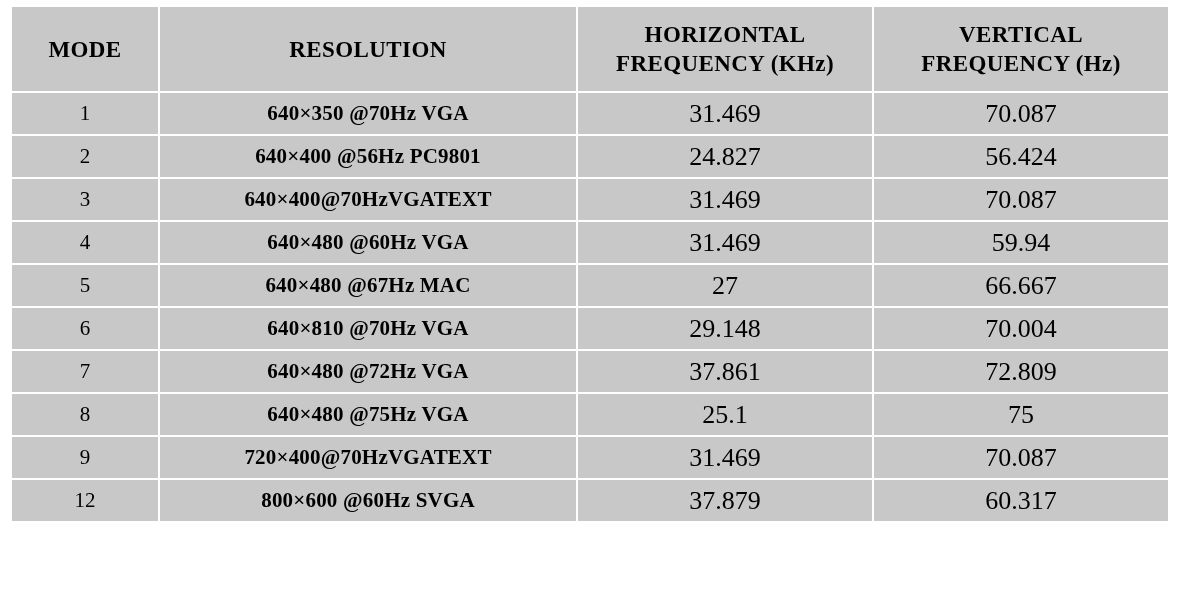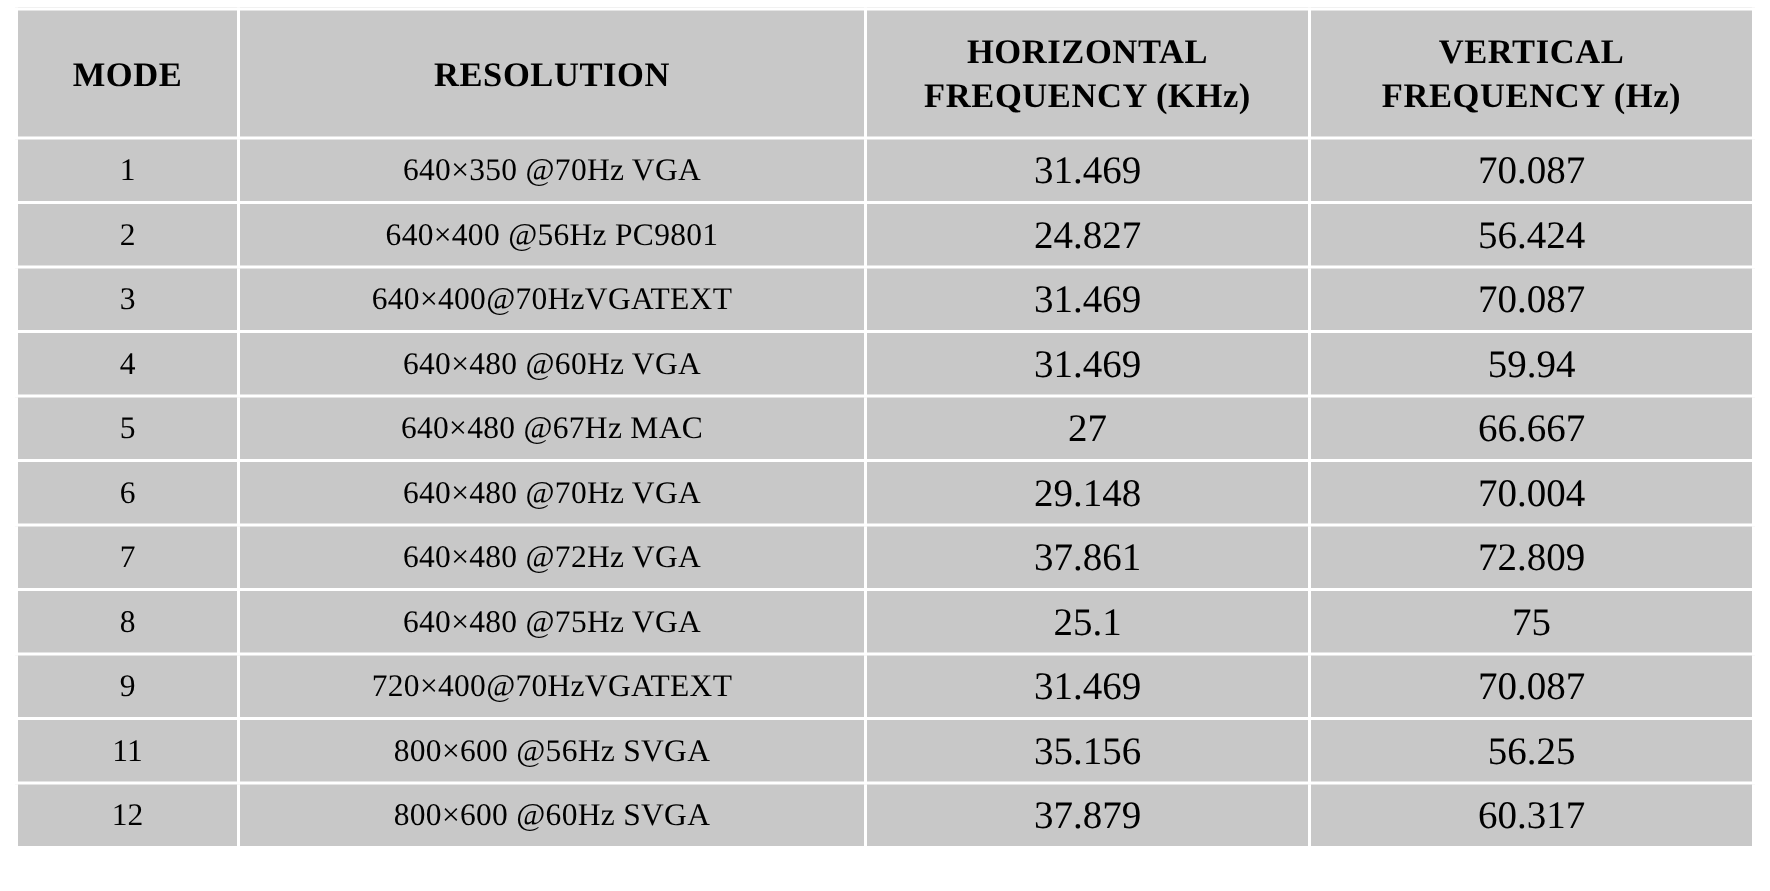--- a/index.html
+++ b/index.html
@@ -50,21 +50,21 @@
   table.mode-table tbody td {
     font-size: 26px;
     height: 41px;
     padding: 0 4px;
     font-weight: normal;
   }
   table.mode-table tbody td.cell-mode {
     font-size: 21px;
   }
   table.mode-table tbody td.cell-res {
-    font-weight: normal;
+    font-weight: bold;
     font-size: 21px;
     letter-spacing: 0.2px;
   }
   .hdr-line { display: block; }
 </style>
 </head>
 <body>
 
 <div id="mode-table-wrap">
   <table class="mode-table">
@@ -118,21 +118,21 @@
         <td>59.94</td>
       </tr>
       <tr>
         <td class="cell-mode">5</td>
         <td class="cell-res">640×480 @67Hz MAC</td>
         <td>27</td>
         <td>66.667</td>
       </tr>
       <tr>
         <td class="cell-mode">6</td>
-        <td class="cell-res">640×480 @70Hz VGA</td>
+        <td class="cell-res">640×810 @70Hz VGA</td>
         <td>29.148</td>
         <td>70.004</td>
       </tr>
       <tr>
         <td class="cell-mode">7</td>
         <td class="cell-res">640×480 @72Hz VGA</td>
         <td>37.861</td>
         <td>72.809</td>
       </tr>
       <tr>
@@ -141,26 +141,20 @@
         <td>25.1</td>
         <td>75</td>
       </tr>
       <tr>
         <td class="cell-mode">9</td>
         <td class="cell-res">720×400@70HzVGATEXT</td>
         <td>31.469</td>
         <td>70.087</td>
       </tr>
       <tr>
-        <td class="cell-mode">11</td>
-        <td class="cell-res">800×600 @56Hz SVGA</td>
-        <td>35.156</td>
-        <td>56.25</td>
-      </tr>
-      <tr>
         <td class="cell-mode">12</td>
         <td class="cell-res">800×600 @60Hz SVGA</td>
         <td>37.879</td>
         <td>60.317</td>
       </tr>
     </tbody>
   </table>
 </div>
 
 </body></html>

